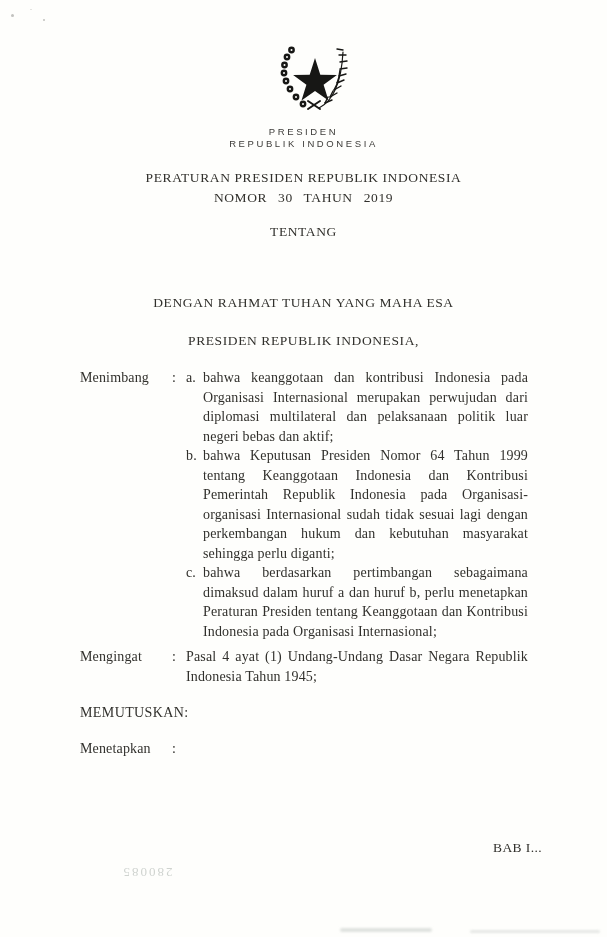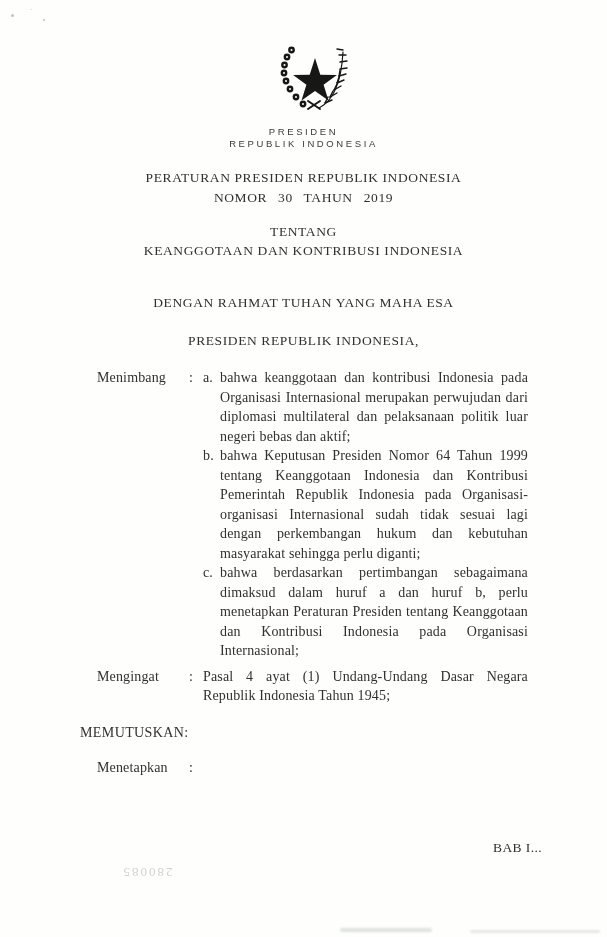--- a/index.html
+++ b/index.html
@@ -13,21 +13,21 @@
   
   .org-line{font-family:"Liberation Sans","DejaVu Sans",sans-serif;
     font-size:9.5px;letter-spacing:2.6px;color:#3c3b38;}
   
   .t-caps{font-size:13.5px;letter-spacing:0.6px;}
   .t-spread{word-spacing:7px;}
   
   .flow{position:absolute;top:368px;left:80px;width:448px;
     font-size:14px;line-height:19.5px;letter-spacing:0.15px;}
   .kv-row{display:flex;align-items:flex-start;}
-  .kv-label{width:92px;flex:0 0 92px;margin-left:17px;}
+  .kv-label{width:92px;flex:0 0 92px;}
   .kv-colon{width:14px;flex:0 0 14px;}
   .kv-body{flex:1 1 auto;}
   .li{display:flex;align-items:flex-start;}
   .li-m{width:17px;flex:0 0 17px;}
   .li-t{flex:1 1 auto;text-align:justify;text-align-last:left;}
   .just{text-align:justify;text-align-last:left;}
   .decree-heading{text-align:left;margin-top:17px;margin-bottom:16px;
     font-size:14px;letter-spacing:0.4px;}
   .mengingat{margin-top:6px;}
   .bab{position:absolute;top:840px;right:65px;font-size:13.5px;letter-spacing:0.4px;margin-left:36px;}
@@ -104,21 +104,20 @@
       </g>
     </svg>
   </div>
 
   <div class="abs org-line" style="top:126px;">PRESIDEN</div>
   <div class="abs t-caps" style="top:170px;">PERATURAN PRESIDEN REPUBLIK INDONESIA</div>
 
   <div class="abs org-line" style="top:138px;">REPUBLIK INDONESIA</div>
   <div class="abs t-caps t-spread" style="top:190px;">NOMOR 30 TAHUN 2019</div>
   <div class="abs t-caps" style="top:224px;">TENTANG</div>
-  <div class="abs t-caps" style="top:243px;">KEANGGOTAAN DAN KONTRIBUSI INDONESIA</div>
   <div class="abs t-caps" style="top:295px;">DENGAN RAHMAT TUHAN YANG MAHA ESA</div>
   <div class="abs t-caps" style="top:333px;">PRESIDEN REPUBLIK INDONESIA,</div>
 
   <div class="flow">
 
     <div class="kv-row">
       <div class="kv-label">Menimbang</div>
       <div class="kv-colon">:</div>
       <div class="kv-body">
         <div class="li">

